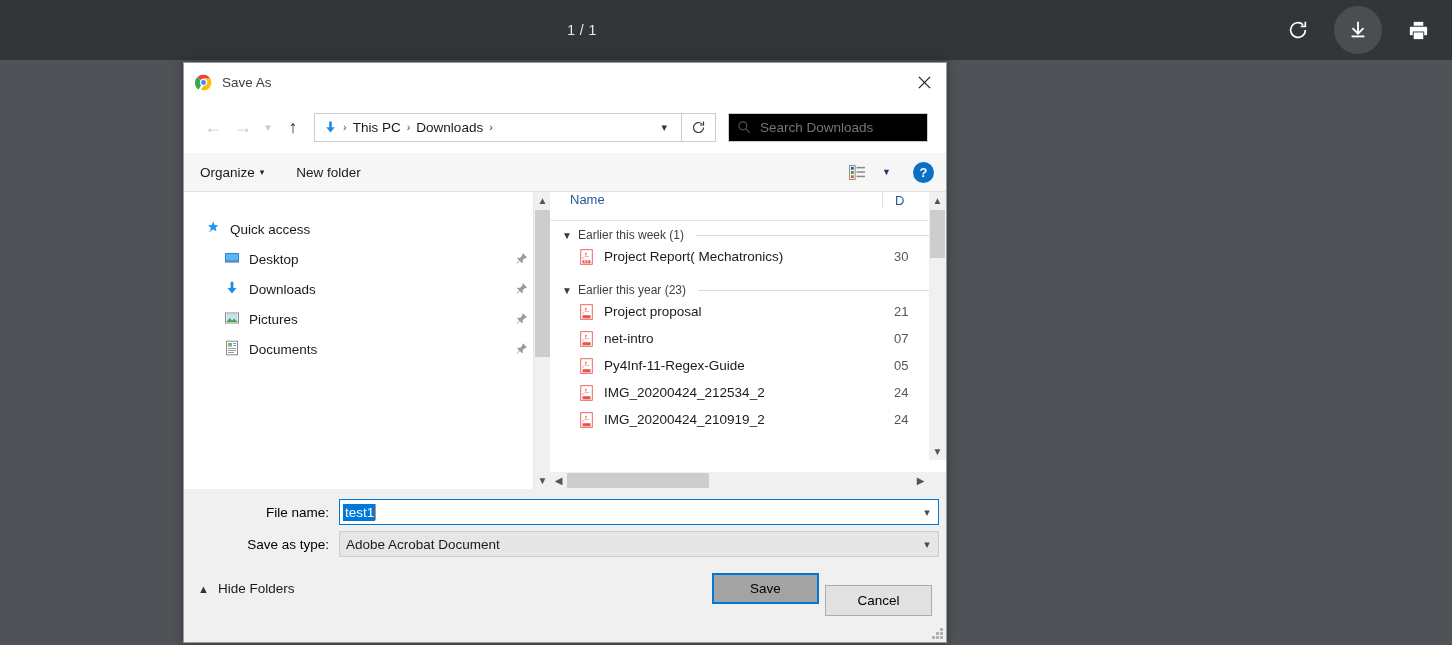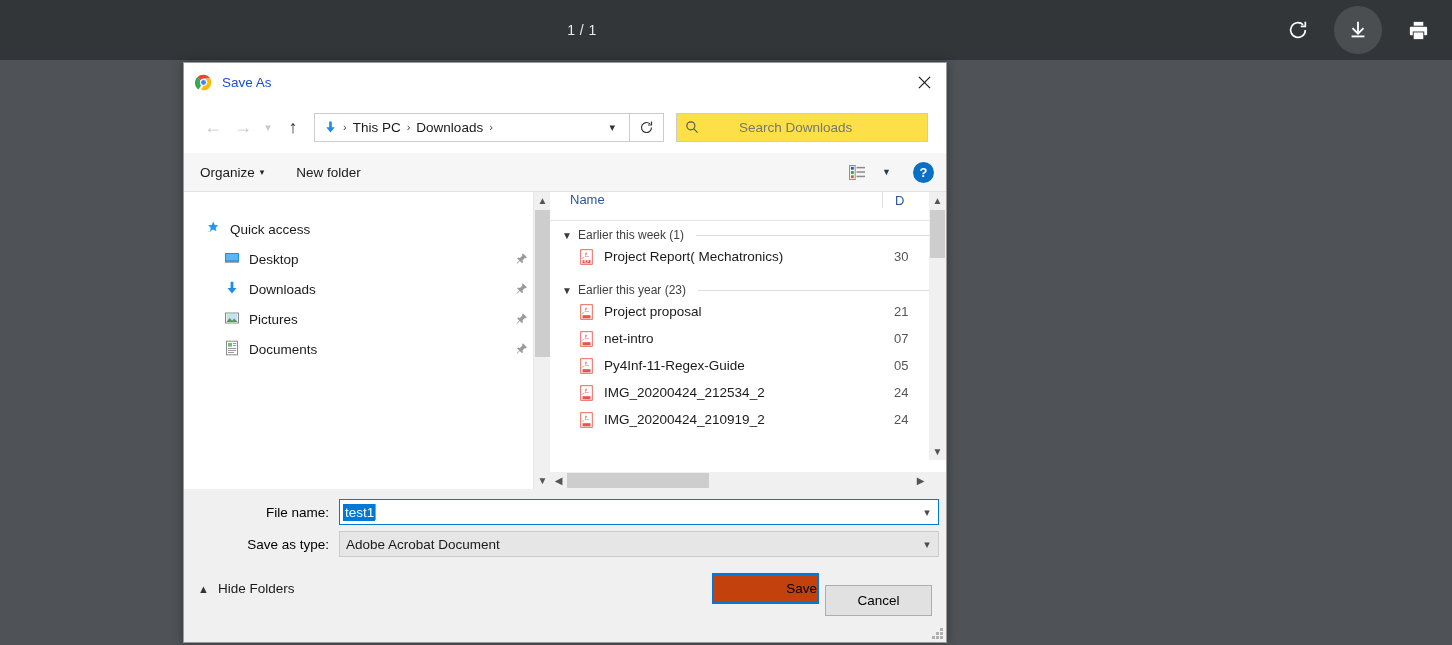--- a/index.html
+++ b/index.html
@@ -51,21 +51,21 @@
   }
 
   
   #dlg-titlebar {
     height: 38px; background: #ffffff;
     display: flex; align-items: center;
     padding: 0 0 0 11px;
     position: relative;
   }
   #chrome-logo { width: 17px; height: 17px; position: relative; flex: 0 0 auto; }
-  #dlg-title { margin-left: 10px; font-size: 13.5px; color: #1d4ed8; }
+  #dlg-title { margin-left: 10px; font-size: 13.5px; color: #404040; }
   #dlg-close {
     position: absolute; right: 0; top: 0;
     width: 44px; height: 38px;
     display: flex; align-items: center; justify-content: center;
     cursor: pointer;
   }
   #dlg-close svg { stroke: #1a1a1a; }
 
   
   #nav-row {
@@ -91,23 +91,23 @@
   .crumb { font-size: 13.5px; color: #1a1a1a; padding: 0 5px; white-space: nowrap; cursor: pointer; }
   .crumb-sep { color: #444; font-size: 11px; padding: 0 1px; user-select: none; }
   #addr-dropdown { margin-left: auto; padding: 0 10px; color: #333; font-size: 11px; cursor: pointer; }
 
   #refresh-btn {
     width: 34px; height: 29px; border: 1px solid #ccc; border-left: none;
     background: #fff; display: flex; align-items: center; justify-content: center;
     cursor: pointer; flex: 0 0 auto;
   }
   #searchbox {
-    width: 252px; height: 29px; margin-left: 12px; flex: 0 0 auto;
-    border: 1px solid #ccc; background: #fde047;
-    display: flex; align-items: center; padding: 0 8px; gap: 31px;
+    width: 200px; height: 29px; margin-left: 12px; flex: 0 0 auto;
+    border: 1px solid #ccc; background: #000000;
+    display: flex; align-items: center; padding: 0 8px;
   }
   #search-input-text { margin-left: 9px; color: #767676; font-size: 13.5px; }
 
   
   #cmdbar {
     height: 39px; background: #f6f6f6;
     border-bottom: 1px solid #e1e1e1;
     display: flex; align-items: center; padding: 0 12px 0 16px;
   }
   .cmd-item { font-size: 13.5px; color: #1a1a1a; cursor: pointer; display: flex; align-items: center; }
@@ -214,21 +214,21 @@
     display: flex; align-items: center; cursor: pointer;
   }
   #hide-folders-caret { font-size: 11px; color: #333; margin-right: 9px; }
   #hide-folders-label { font-size: 13.5px; color: #1a1a1a; }
   .dlg-btn {
     position: absolute; top: 8px; height: 31px; width: 107px;
     display: flex; align-items: center; justify-content: center;
     font-size: 13.5px; color: #000; cursor: pointer;
     background: #e1e1e1; border: 1px solid #adadad;
   }
-  #save-button { right: 127px; border: 2px solid #0078d7; background: #c2410c; justify-content: flex-end; }
+  #save-button { right: 127px; border: 2px solid #0078d7; background: #a3a3a3; }
   #cancel-button { right: 14px; margin-top: 12px; }
   #resize-grip { position: absolute; right: 3px; bottom: 3px; width: 12px; height: 12px; }
   .grip-dot { position: absolute; width: 3px; height: 3px; background: #b0b0b0; }
 </style>
 </head>
 <body>
 
 <div id="pdf-viewer">
 
   <div id="pdf-toolbar">

